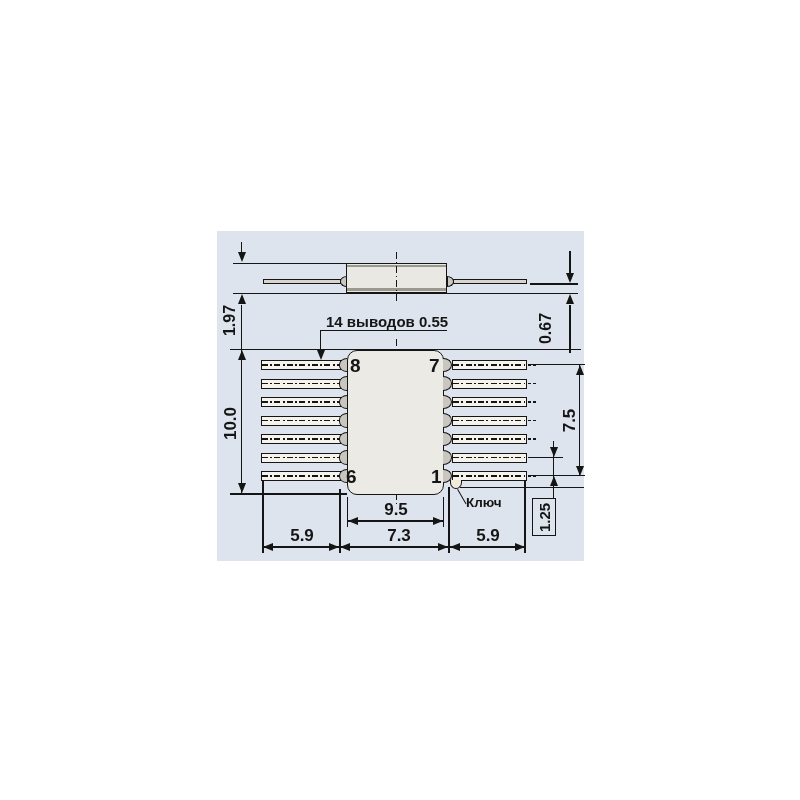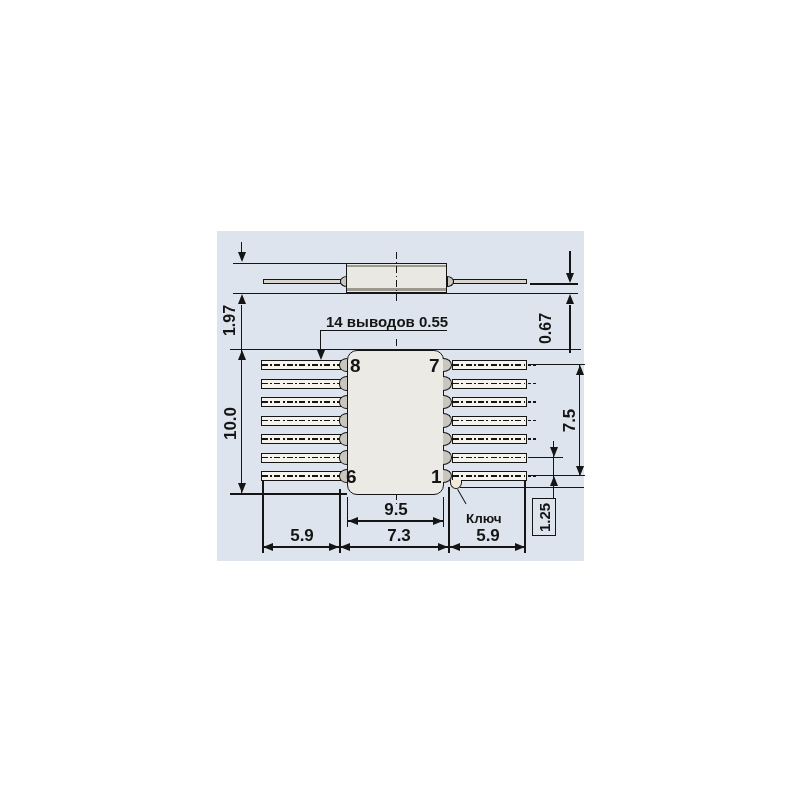--- a/index.html
+++ b/index.html
@@ -119,21 +119,21 @@
   <div class="tab tab-r" style="left:443.2px;top:450.3px;"></div>
   <div class="tab tab-r" style="left:443.2px;top:468.8px;"></div>
 
   <div class="pin" style="left:350px;top:356px;">8</div>
   <div class="pin" style="left:429px;top:356px;">7</div>
   <div class="pin" style="left:346px;top:467px;">6</div>
   <div class="pin" style="left:431px;top:467px;">1</div>
 
   <div class="key"></div>
   <div class="leader" style="left:457.5px;top:488.5px;width:16.5px;transform:rotate(60deg);"></div>
-  <div class="keylbl" style="left:466px;top:512px;">Ключ</div>
+  <div class="keylbl" style="left:466px;top:496px;">Ключ</div>
 
   <div class="note" style="left:326px;top:314px;">14 выводов 0.55</div>
   <div class="hl" style="left:320.5px;top:330px;width:126px;height:1.3px;"></div>
   <div class="vl" style="left:320px;top:330px;height:22px;width:1.3px;"></div>
   <div class="arr a-dn" style="left:316.6px;top:350px;"></div>
 
   <div class="vl" style="left:240.8px;top:350px;height:143.5px;"></div>
   <div class="arr a-up" style="left:237.5px;top:350px;"></div>
   <div class="arr a-dn" style="left:237.5px;top:483px;"></div>
   <div class="vtext" style="left:208px;top:414.5px;font-size:17px;">10.0</div>

